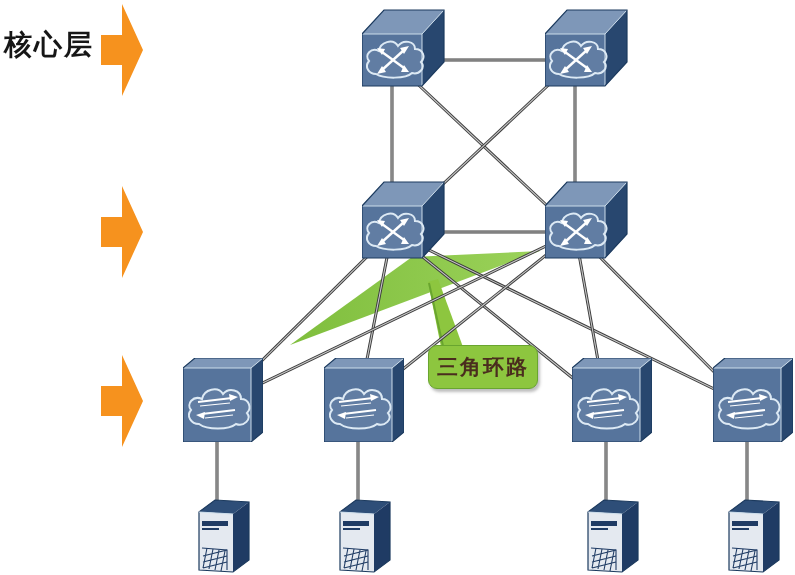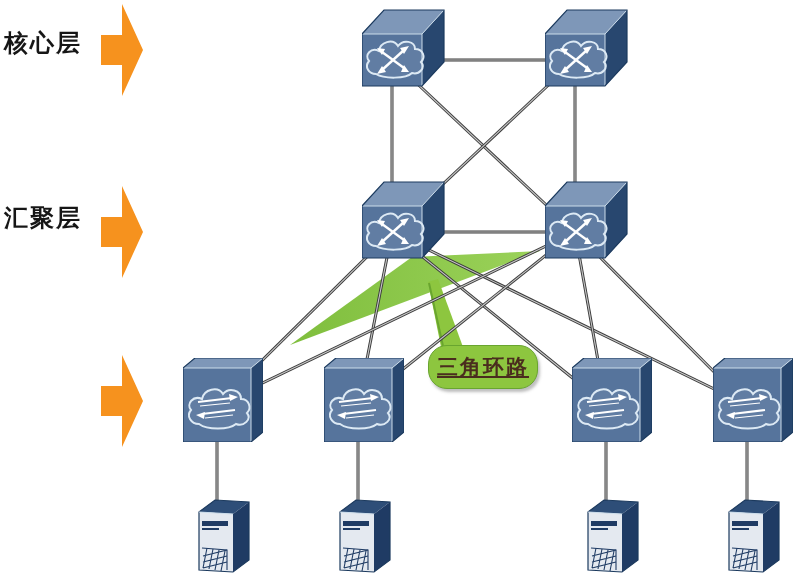--- a/index.html
+++ b/index.html
@@ -2,28 +2,28 @@
 <html style="--bg: #ffffff; --orange: #F6921E; --green: #8DC63F; --green-edge: #69A52F; --tri-green-1: #7FBE3D; --tri-green-2: #9BD25A; --box-front: #56749C; --box-top: #7E97B8; --box-side: #28476F; --box-outline: #1C3A5E; --face-edge: #CBDCEA; --cloud-stroke: #DCE9F4; --line-dark: #3B3B3B; --line-light: #C8C8C8; --server-front: #E4E9F0; --server-side: #1F3B64; --server-top: #2E4E78; --callout-text: #4A2D1E; --label-text: #161616;"><head>
 <meta charset="utf-8">
 <style>
   html,body{margin:0;padding:0;background:#fff;}
   .stage{position:relative;width:795px;height:575px;overflow:hidden;
          background:var(--bg,#fff);font-family:"Liberation Sans","DejaVu Sans",sans-serif;}
   .wires{position:absolute;left:0;top:0;z-index:1;}
   #nodes{position:absolute;left:0;top:0;width:100%;height:100%;z-index:2;}
   .node{position:absolute;}
   .node svg{display:block;}
-  .layer-label{position:absolute;left:4px;z-index:3;font-size:24px;font-weight:bold;
+  .layer-label{position:absolute;left:4px;z-index:3;font-size:28px;font-weight:bold;
               color:var(--label-text,#161616);letter-spacing:2px;line-height:1;white-space:nowrap;}
   .layer-arrow{position:absolute;left:101px;width:42px;height:96px;z-index:3;}
   .callout{position:absolute;left:428px;top:345px;width:108px;height:42px;z-index:4;
            background:var(--green,#8DC63F);border:1px solid var(--green-edge,#69A52F);
-           border-radius:19px;box-shadow:2px 3px 3px rgba(110,110,110,.45);
+           border-radius:9px;box-shadow:2px 3px 3px rgba(110,110,110,.45);
            display:flex;align-items:center;justify-content:center;
-           font-size:21px;font-weight:bold;letter-spacing:2px;color:var(--callout-text,#4A2D1E);text-decoration:underline;}
+           font-size:21px;font-weight:bold;letter-spacing:2px;color:var(--callout-text,#4A2D1E);}
   
   .f-front{fill:var(--box-front,#56749C);}
   .f-top{fill:var(--box-top,#7E97B8);}
   .f-side{fill:var(--box-side,#28476F);}
   .edge-light{stroke:var(--face-edge,#CBDCEA);stroke-width:1;fill:none;}
   .edge-dark{stroke:var(--box-outline,#1C3A5E);stroke-width:1.2;fill:none;}
   .cloud{stroke:var(--cloud-stroke,#DCE9F4);stroke-width:2;fill:rgba(255,255,255,0.07);}
   .wht{stroke:#fff;fill:none;}
   .whf{fill:#fff;stroke:none;}
   .srv-front{fill:var(--server-front,#E4E9F0);}
@@ -276,21 +276,20 @@
    <path class="srv-det" d="M5,60 L30,62 L30,82"></path>
  </svg>
       </div>
     </div>
 
   <div class="layer-label" style="top:31px">核心层</div>
   <svg class="layer-arrow" style="top:2px" viewBox="0 0 42 96">
     <polygon class="f-orange" points="0,33 21,33 21,2 42,48 21,94 21,63 0,63"></polygon>
   </svg>
 
-  <div class="layer-label" style="top:206px">汇聚层</div>
   <svg class="layer-arrow" style="top:184px" viewBox="0 0 42 96">
     <polygon class="f-orange" points="0,33 21,33 21,2 42,48 21,94 21,63 0,63"></polygon>
   </svg>
 
   <svg class="layer-arrow" style="top:353px" viewBox="0 0 42 96">
     <polygon class="f-orange" points="0,33 21,33 21,2 42,48 21,94 21,63 0,63"></polygon>
   </svg>
 
   <div class="callout">三角环路</div>
 </div>

